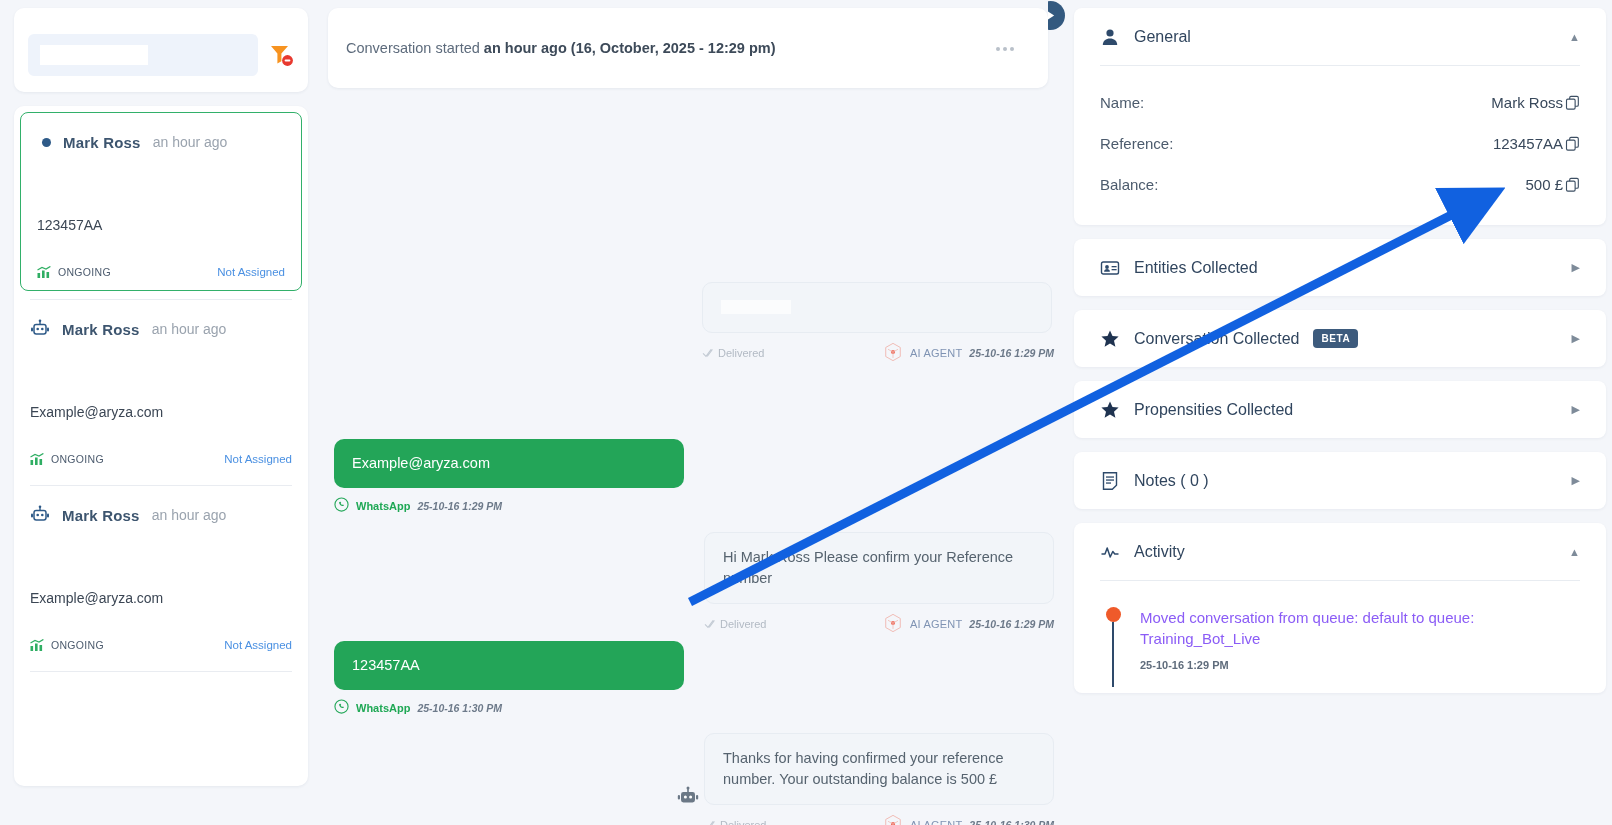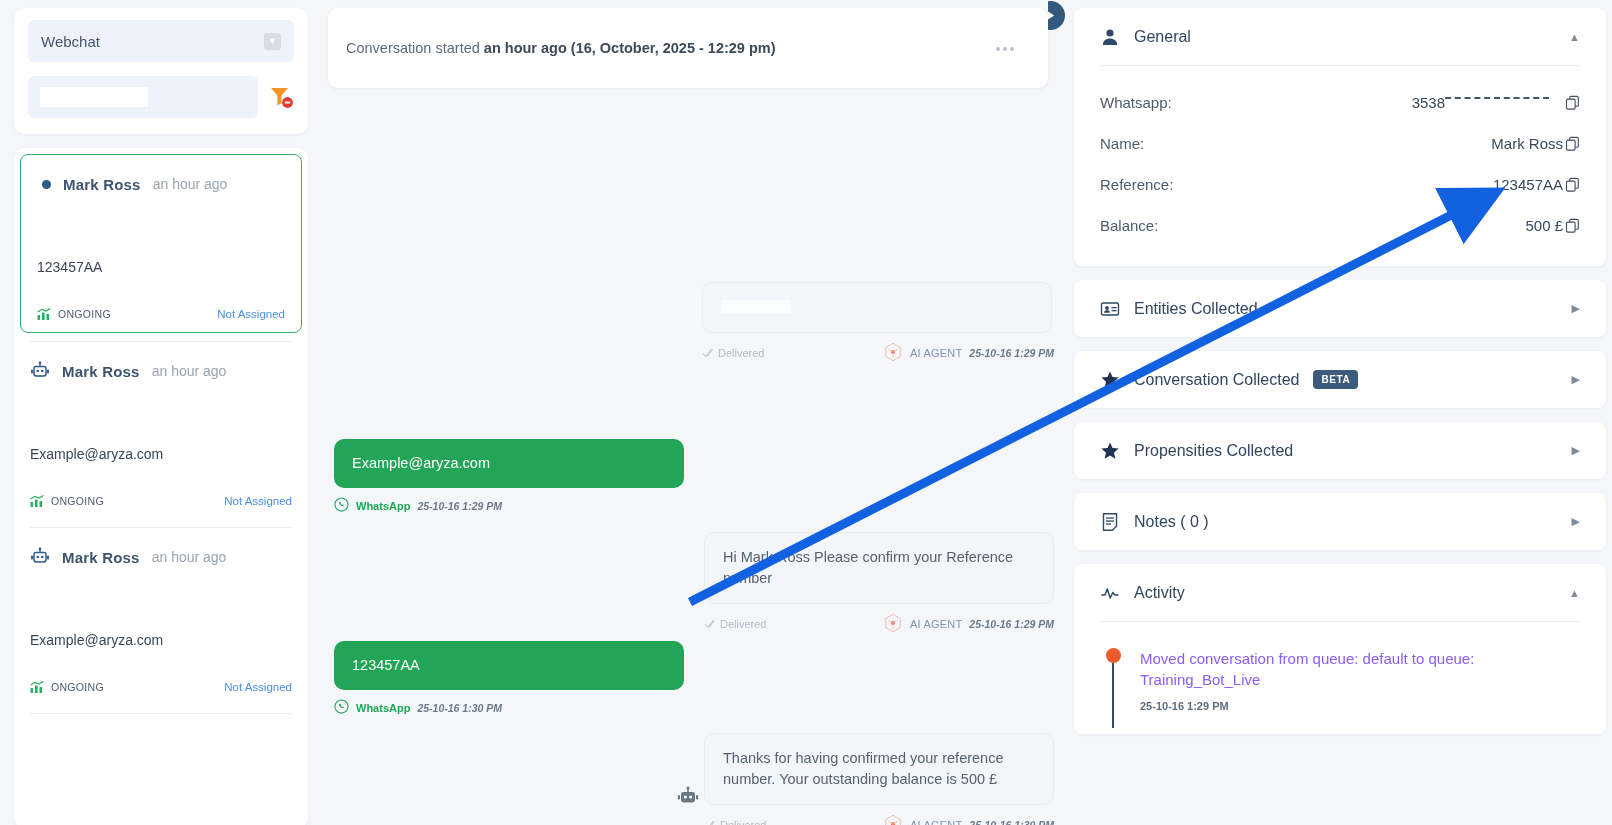--- a/index.html
+++ b/index.html
@@ -143,24 +143,20 @@
   .arrow-layer { position: absolute; inset: 0; pointer-events: none; z-index: 40; }
 </style>
 </head>
 <body>
 
 <div class="app">
 
   <div class="left-col">
 
     <div class="filter-card">
-      <div class="channel-select">
-        <span class="lbl">Webchat</span>
-        <span class="chev-box">▼</span>
-      </div>
       <div class="search-row">
         <div class="search-wrap">
           <input class="search-input" type="text" placeholder="" style="">
         </div>
         <div class="filter-icon">
           <svg viewBox="0 0 26 26" width="26" height="26" aria-hidden="true">
             <path d="M3 4 h17 l-6.6 7.6 v7.6 l-4 2.4 v-10 Z" fill="#f79320"></path>
             <circle cx="19.5" cy="18.5" r="5.4" fill="#e8392f"></circle>
             <rect x="16.6" y="17.5" width="5.8" height="2" rx="1" fill="#ffffff"></rect>
           </svg>
@@ -442,33 +438,20 @@
             <circle cx="10" cy="6" r="3.6" fill="#2e4a6b"></circle>
             <path d="M2.8 18 c0 -4 3.2 -6.4 7.2 -6.4 s7.2 2.4 7.2 6.4 Z" fill="#2e4a6b"></path>
           </svg>
         </span>
         <span class="panel-title">General</span>
         <span class="panel-caret">▲</span>
       </div>
       <div class="panel-rule"></div>
       <div class="panel-body">
 
-        <div class="kv">
-          <span class="k">Whatsapp:</span>
-          <span class="v">
-            <span>3538</span>
-              <span class="wa-mask"></span>
-              <span class="copy-ic">
-              <svg viewBox="0 0 16 16" width="15" height="15" aria-hidden="true">
-                <rect x="5" y="1.4" width="9.2" height="10.6" rx="1.4" fill="none" stroke="#3d4f63" stroke-width="1.2"></rect>
-                <rect x="1.6" y="4.4" width="9.2" height="10.6" rx="1.4" fill="#ffffff" stroke="#3d4f63" stroke-width="1.2"></rect>
-              </svg>
-            </span>
-          </span>
-        </div>
 
         <div class="kv">
           <span class="k">Name:</span>
           <span class="v">
             <span>Mark Ross</span>
               <span class="copy-ic">
               <svg viewBox="0 0 16 16" width="15" height="15" aria-hidden="true">
                 <rect x="5" y="1.4" width="9.2" height="10.6" rx="1.4" fill="none" stroke="#3d4f63" stroke-width="1.2"></rect>
                 <rect x="1.6" y="4.4" width="9.2" height="10.6" rx="1.4" fill="#ffffff" stroke="#3d4f63" stroke-width="1.2"></rect>
               </svg>

